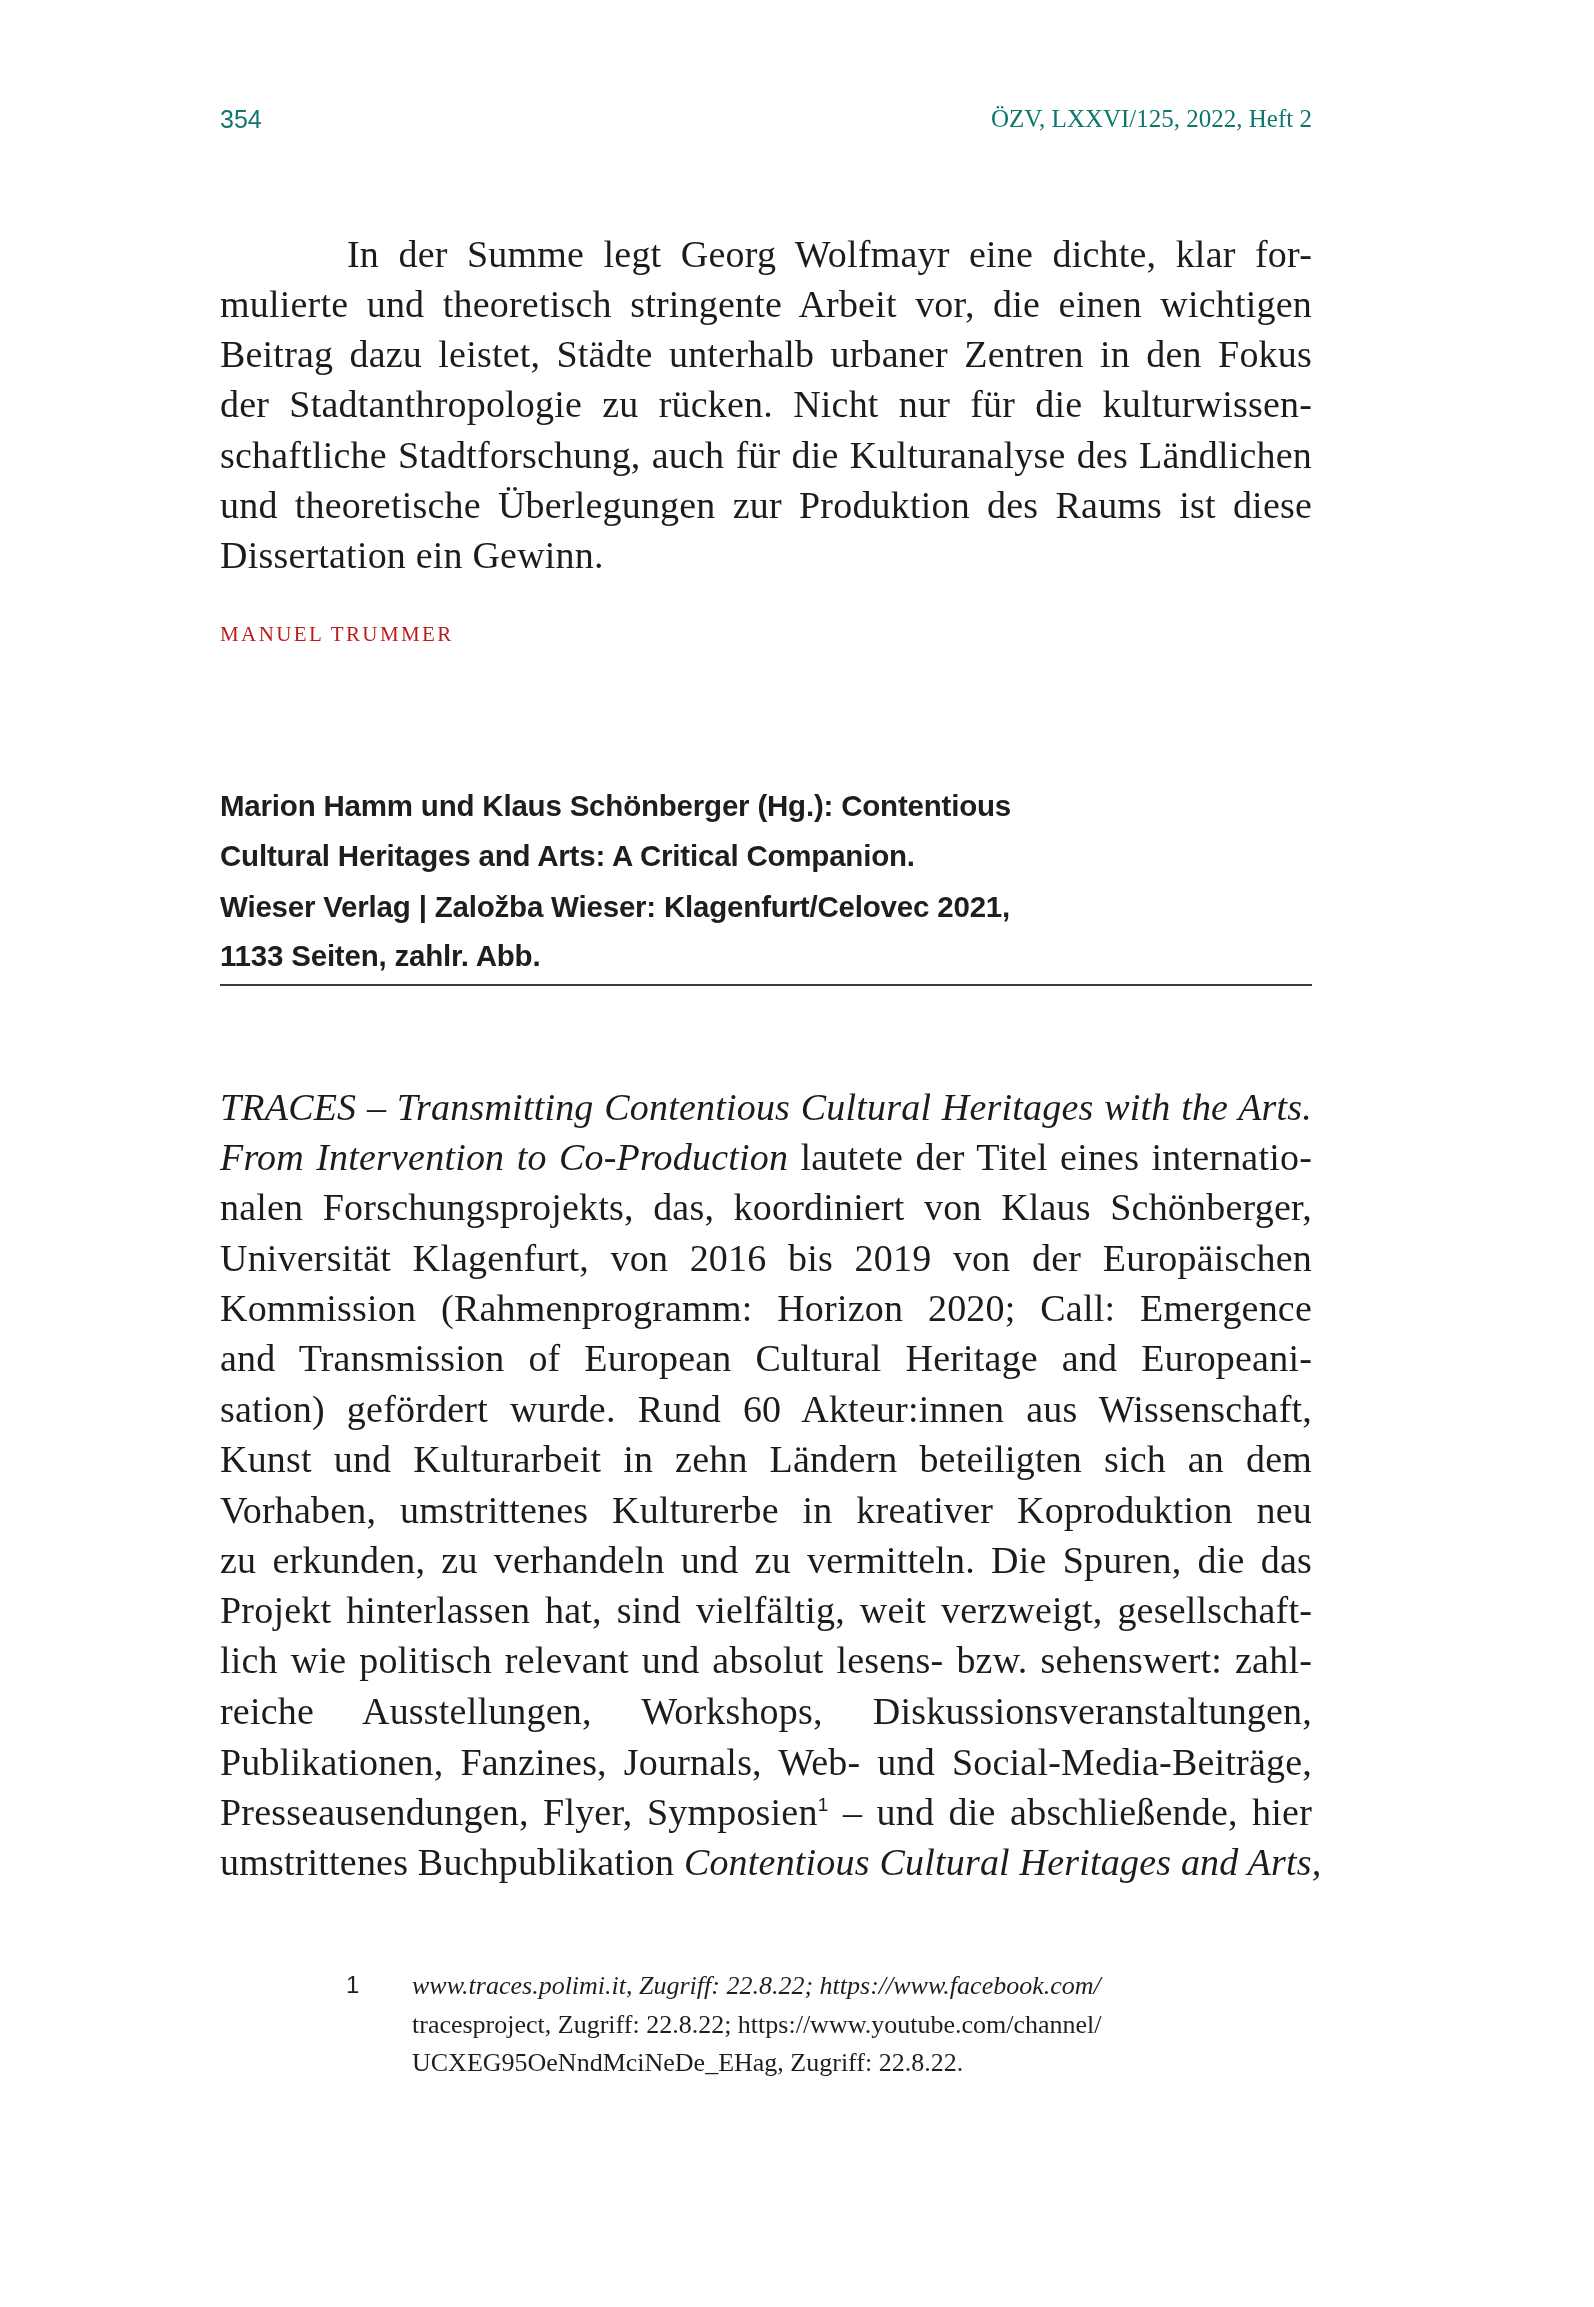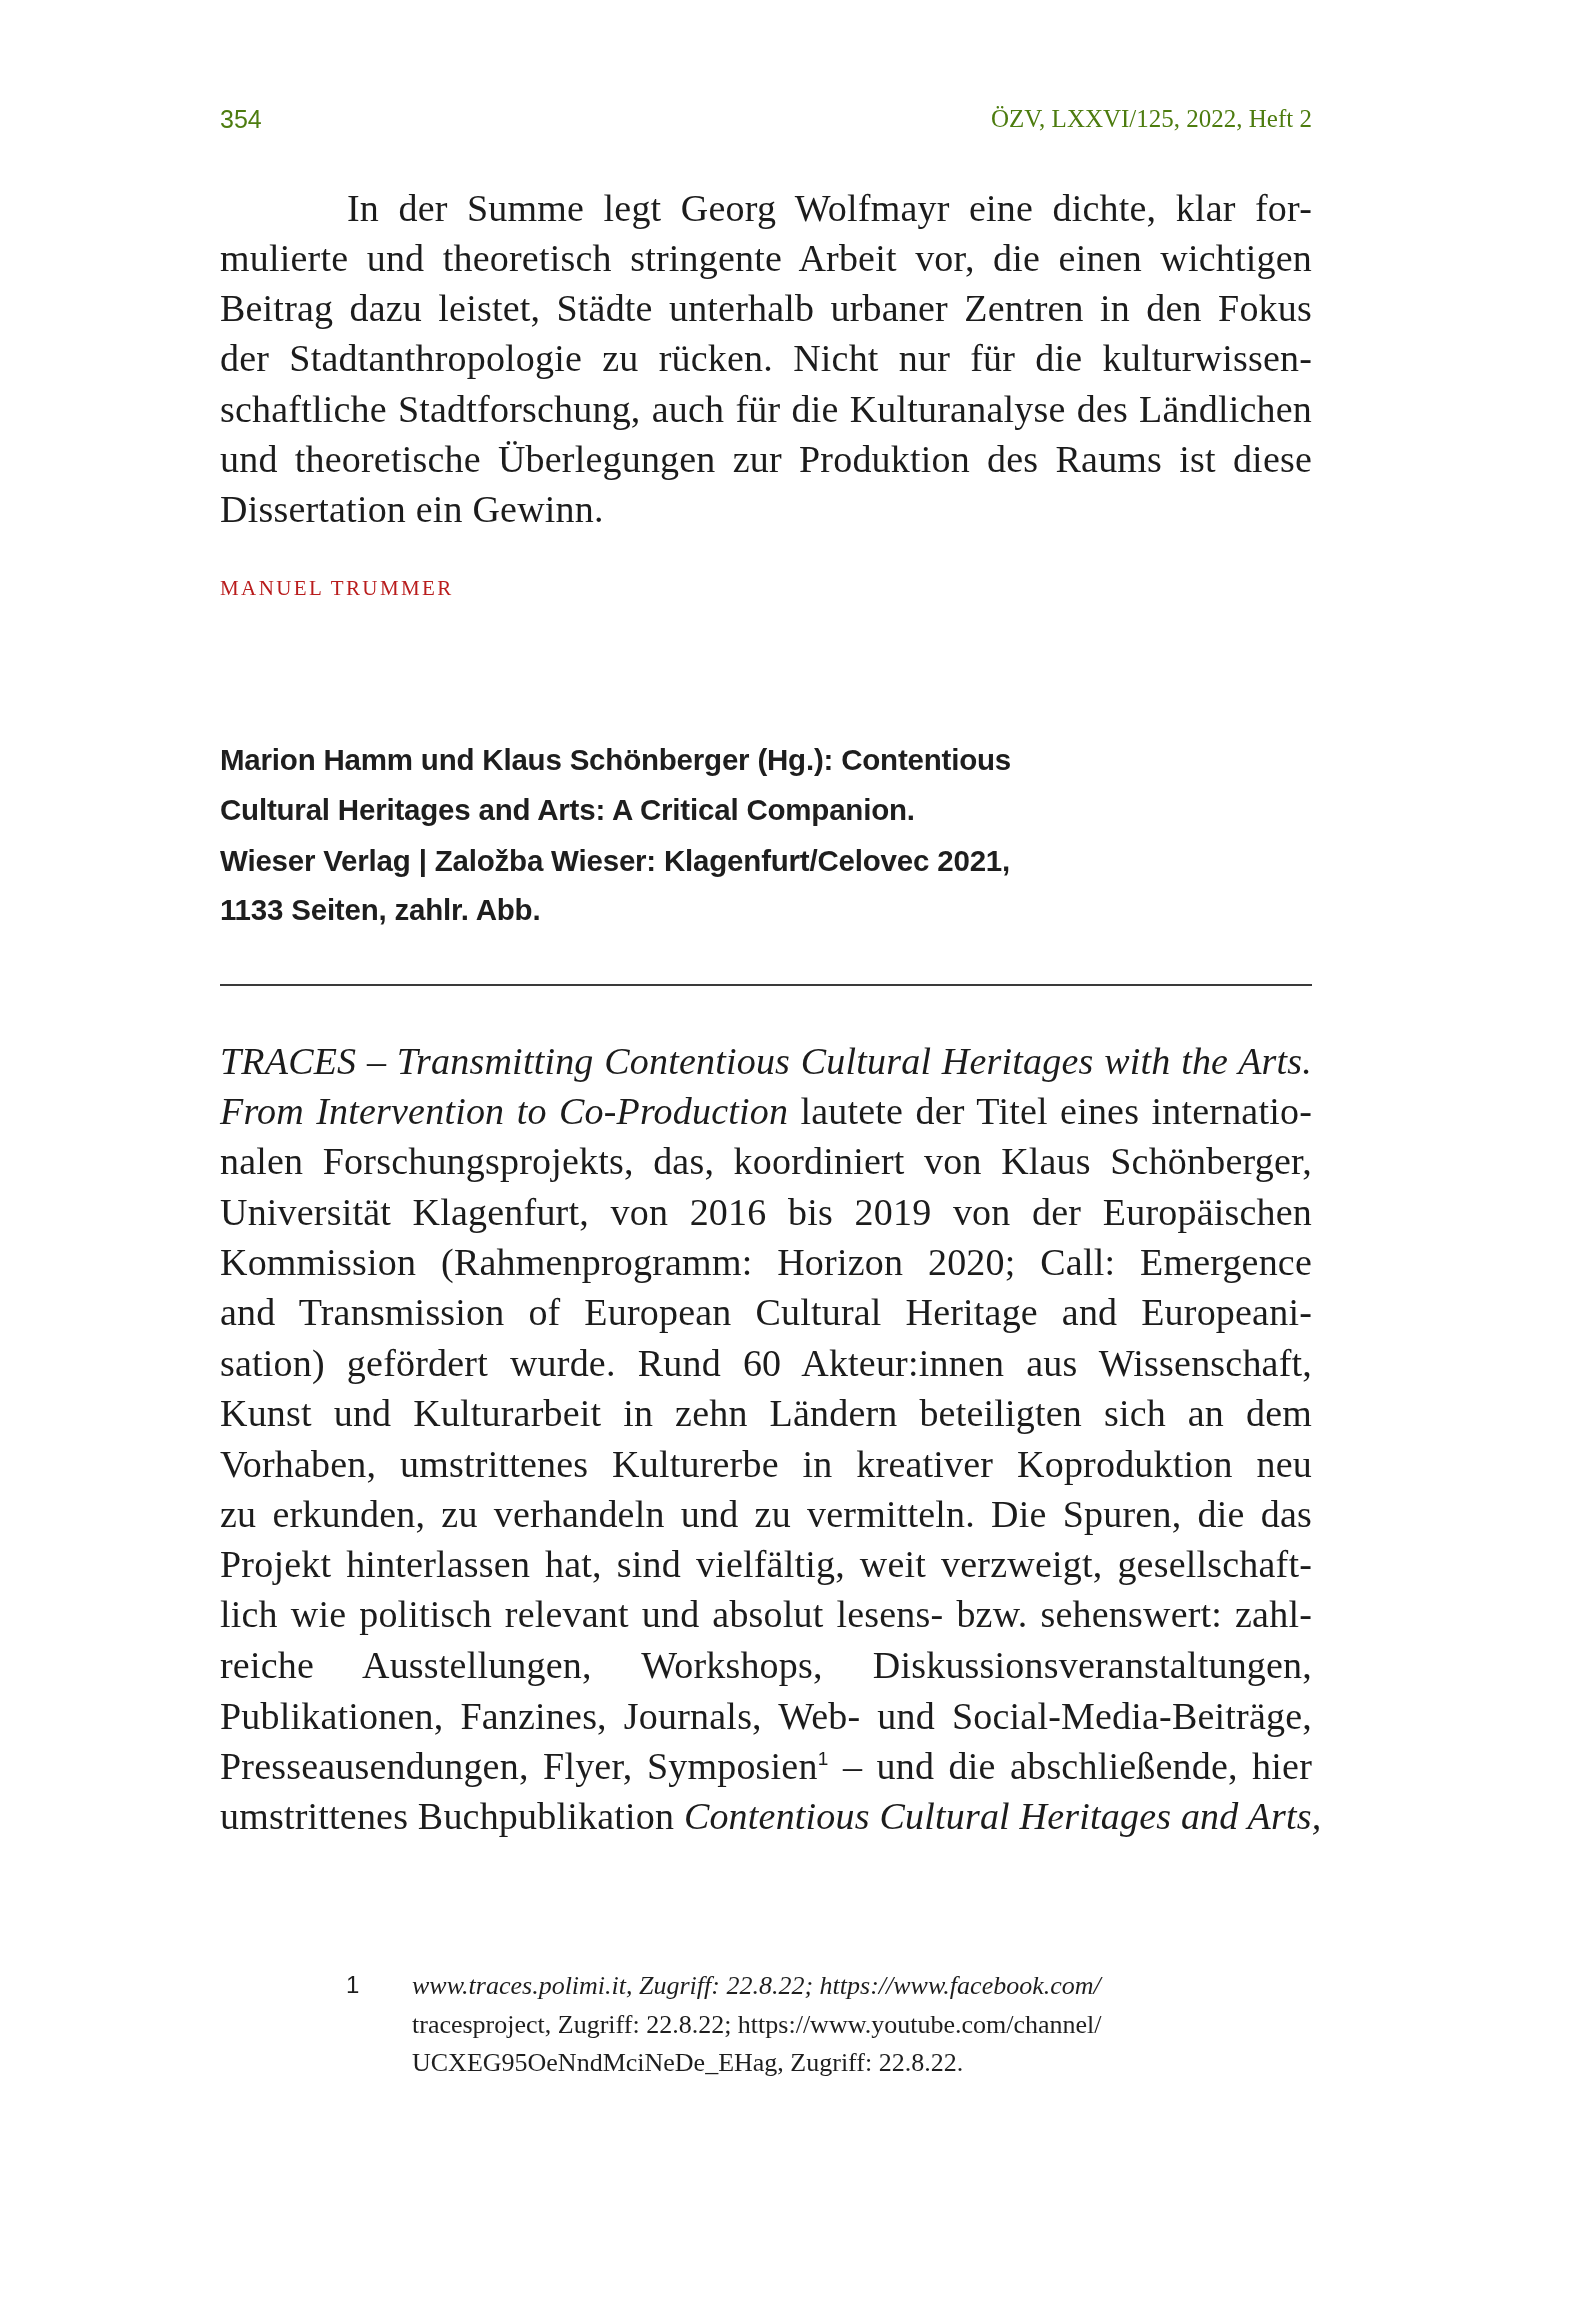--- a/index.html
+++ b/index.html
@@ -1,23 +1,23 @@
 <!DOCTYPE html>
 <html style="font-size:12.8px"><head>
 <meta charset="utf-8">
 <style>
   html, body { margin: 0; padding: 0; background: #ffffff; }
   body { width: 1595px; height: 2307px; position: relative; overflow: hidden; color: #1e1e1e; }
   .page { position: absolute; left: 0; top: 0; width: 1595px; height: 2307px; background: #fff; }
   .sans { font-family: "Liberation Sans", "DejaVu Sans", sans-serif; }
   .serif { font-family: "Liberation Serif", "DejaVu Serif", serif; }
-  .running-header { position: absolute; top: 105px; left: 220px; width: 1092px; height: 32px; font-size: 25px; color: #4d7c0f; }
+  .running-header { position: absolute; top: 105px; left: 220px; width: 1092px; height: 32px; font-size: 25px; color: #0f766e; }
   .running-header .folio { position: absolute; left: 0; top: 0; }
   .running-header .journal { position: absolute; right: 0; top: 0; font-family: Liberation Serif, serif; }
-  .line { position: absolute; left: 220px; width: 1092px; white-space: nowrap; overflow: visible; }
+  .line { position: absolute; left: 220px; width: 1092px; white-space: nowrap; overflow: visible; margin-top: 46px; }
   .just { text-align: justify; text-align-last: justify; }
   .body-line { font-size: 38px; height: 50px; line-height: 50px; color: #1c1c1c; letter-spacing: 0.2px; }
   .indent { left: 347px; width: 965px; }
   .author { font-size: 21px; letter-spacing: 2.4px; color: #b91c1c; }
   .book-line { font-size: 29.5px; font-weight: bold; color: #1e1e1e; height: 50px; line-height: 50px; letter-spacing: -0.2px; }
   .rule { position: absolute; left: 220px; top: 984px; width: 1092px; height: 2.4px; background: #3a3a3a; }
   .it { font-style: italic; }
   sup.fnref { font-size: 19px; vertical-align: 14.4px; line-height: 0; }
   .fn-num { position: absolute; left: 346px; font-size: 24px; }
   .fn-line { position: absolute; left: 412px; font-size: 26px; line-height: 38px; height: 38px; white-space: nowrap; color: #1e1e1e; }

